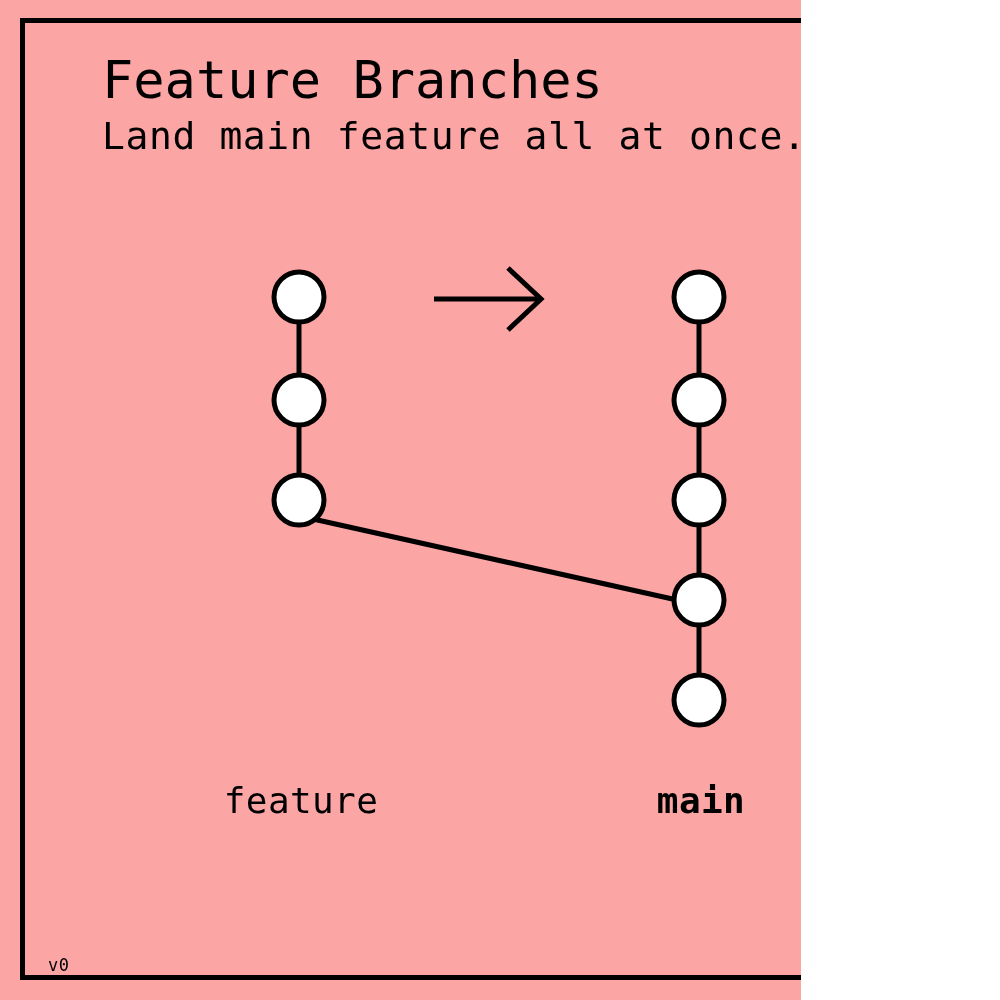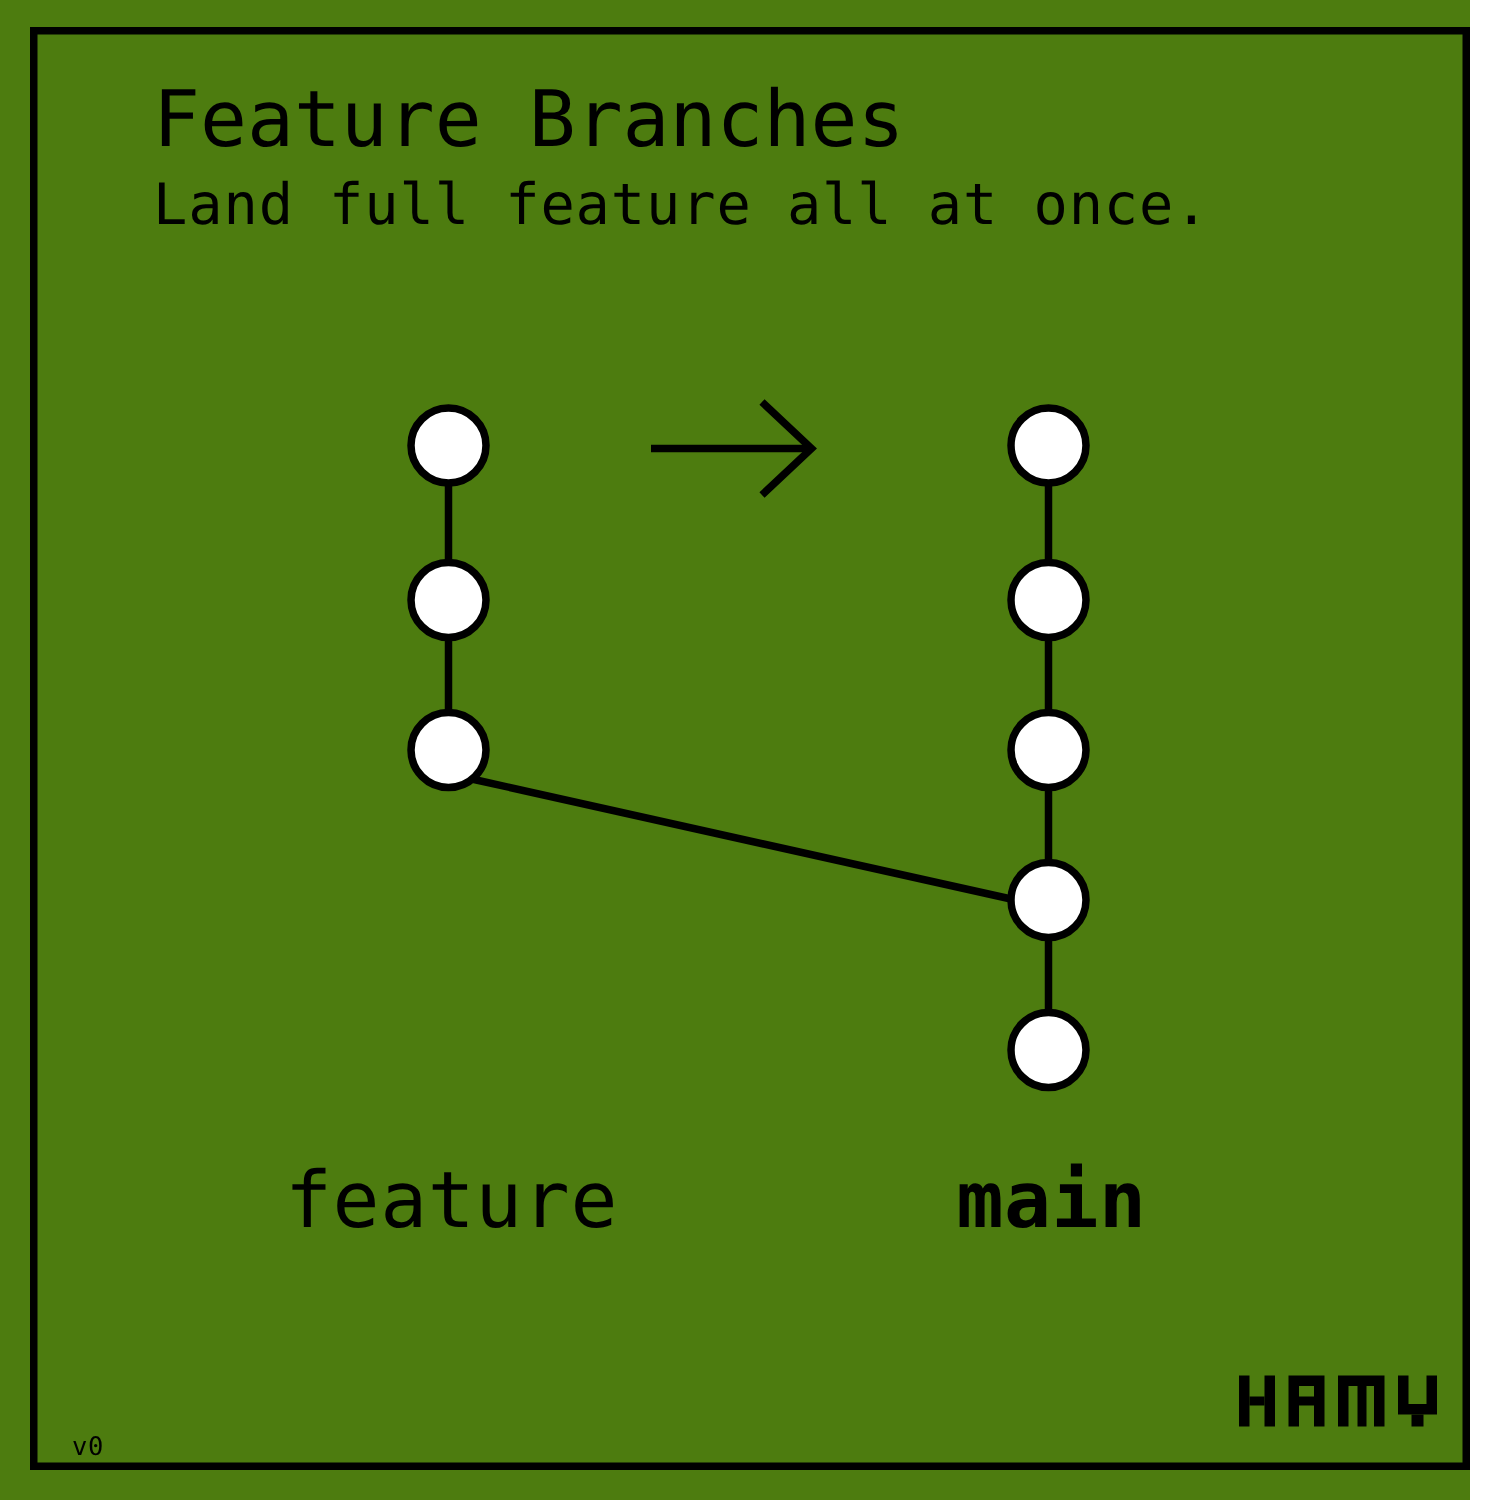--- a/index.html
+++ b/index.html
@@ -6,23 +6,23 @@
   html, body {
     margin: 0;
     padding: 0;
     background: #ffffff;
   }
   body {
     font-family: "DejaVu Sans Mono", "Liberation Mono", monospace;
   }
   #canvas {
     position: relative;
-    width: 980px;
+    width: 801px;
     height: 1000px;
-    background: #4d7c0f;
+    background: #fca5a5;
     overflow: hidden;
   }
   #frame {
     position: absolute;
     left: 20px;
     top: 18px;
     width: 960px;
     height: 962px;
     border: 5px solid #000000;
     box-sizing: border-box;
@@ -51,21 +51,21 @@
   }
   #graph {
     position: absolute;
     left: 0;
     top: 0;
     width: 1000px;
     height: 1000px;
   }
   .branch-label {
     position: absolute;
-    font-size: 52px;
+    font-size: 36px;
     line-height: 38px;
     color: #000000;
     white-space: pre;
     text-align: center;
     transform: translateX(-50%);
     letter-spacing: 0.4px;
   }
   #label-feature { left: 301px; top: 782px; }
   #label-main    { left: 701px; top: 782px; font-weight: bold; }
   #footer-left {
@@ -87,21 +87,21 @@
   }
 </style>
 </head>
 <body>
 
 <div id="canvas">
 
   <div id="frame"></div>
 
   <div id="title">Feature Branches</div>
-  <div id="subtitle">Land full feature all at once.</div>
+  <div id="subtitle">Land main feature all at once.</div>
 
   <svg id="graph" viewBox="0 0 1000 1000" xmlns="http://www.w3.org/2000/svg">
 
     <line x1="299" y1="322" x2="299" y2="375" stroke="#000000" stroke-width="5" stroke-linecap="butt"></line>
     <line x1="299" y1="425" x2="299" y2="475" stroke="#000000" stroke-width="5" stroke-linecap="butt"></line>
 
     <line x1="313" y1="519" x2="677" y2="600" stroke="#000000" stroke-width="5" stroke-linecap="butt"></line>
 
     <line x1="699" y1="322" x2="699" y2="375" stroke="#000000" stroke-width="5" stroke-linecap="butt"></line>
     <line x1="699" y1="425" x2="699" y2="475" stroke="#000000" stroke-width="5" stroke-linecap="butt"></line>

